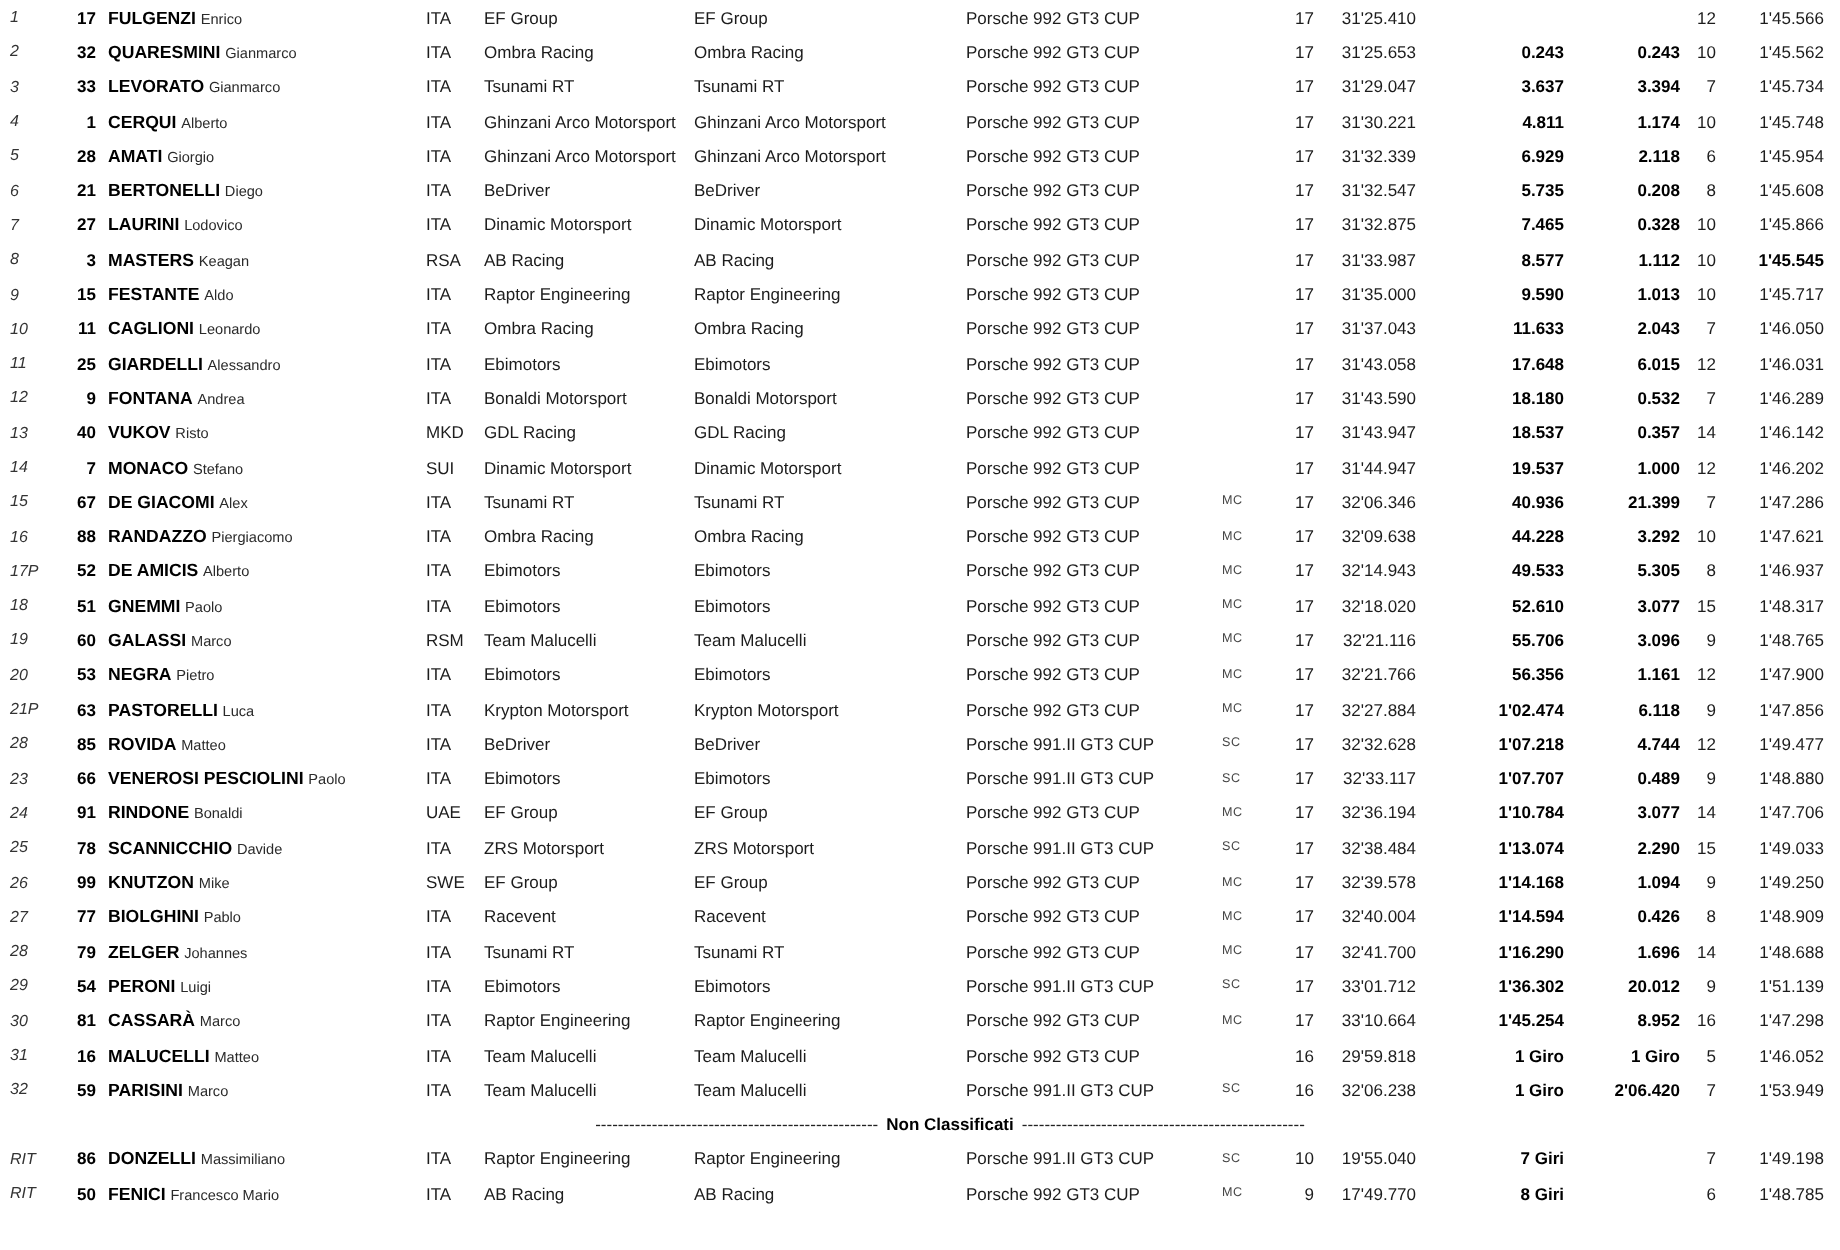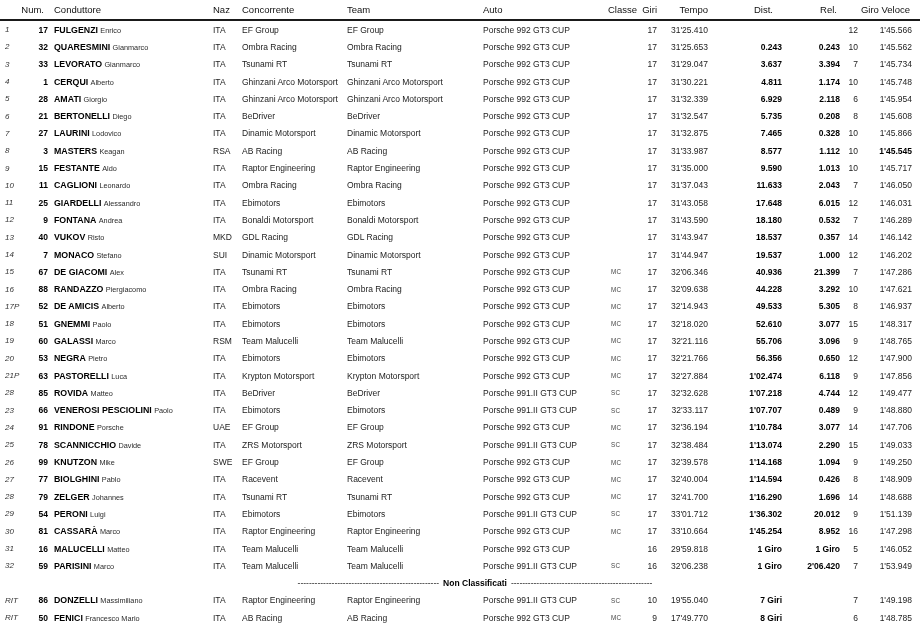--- a/index.html
+++ b/index.html
@@ -48,34 +48,20 @@
              padding-left:242px; padding-right:212px; font-size:8.5px; color:#222;
              white-space:nowrap; overflow:hidden; }
   .sep-row .dash { letter-spacing:0; }
   .sep-row .lbl  { font-weight:bold; color:#000; padding:0 4px; }
 </style>
 </head>
 <body>
 
 <div class="sheet">
 
-  <div class="grid-row hdr">
-    <div class="h h-num">Num.</div>
-    <div class="h h-drv">Conduttore</div>
-    <div class="h">Naz</div>
-    <div class="h">Concorrente</div>
-    <div class="h">Team</div>
-    <div class="h">Auto</div>
-    <div class="h h-cls">Classe</div>
-    <div class="h h-right">Giri</div>
-    <div class="h h-right">Tempo</div>
-    <div class="h h-dist">Dist.</div>
-    <div class="h h-rel">Rel.</div>
-    <div class="h h-fl">Giro Veloce</div>
-  </div>
 
   <div id="tbody">
   <div class="grid-row">
     <div class="c pos">1</div>
     <div class="c num">17</div>
     <div class="c drv"><span class="sur">FULGENZI</span> <span class="fn">Enrico</span></div>
     <div class="c naz">ITA</div>
     <div class="c ent">EF Group</div>
     <div class="c team">EF Group</div>
     <div class="c auto">Porsche 992 GT3 CUP</div>
@@ -399,21 +385,21 @@
     <div class="c num">53</div>
     <div class="c drv"><span class="sur">NEGRA</span> <span class="fn">Pietro</span></div>
     <div class="c naz">ITA</div>
     <div class="c ent">Ebimotors</div>
     <div class="c team">Ebimotors</div>
     <div class="c auto">Porsche 992 GT3 CUP</div>
     <div class="c cls">MC</div>
     <div class="c giri">17</div>
     <div class="c tempo">32'21.766</div>
     <div class="c dist">56.356</div>
-    <div class="c rel">0.650</div>
+    <div class="c rel">1.161</div>
     <div class="c flg">12</div>
     <div class="c flt">1'47.900</div>
   </div>
 
   <div class="grid-row">
     <div class="c pos">21P</div>
     <div class="c num">63</div>
     <div class="c drv"><span class="sur">PASTORELLI</span> <span class="fn">Luca</span></div>
     <div class="c naz">ITA</div>
     <div class="c ent">Krypton Motorsport</div>
@@ -458,21 +444,21 @@
     <div class="c tempo">32'33.117</div>
     <div class="c dist">1'07.707</div>
     <div class="c rel">0.489</div>
     <div class="c flg">9</div>
     <div class="c flt">1'48.880</div>
   </div>
 
   <div class="grid-row">
     <div class="c pos">24</div>
     <div class="c num">91</div>
-    <div class="c drv"><span class="sur">RINDONE</span> <span class="fn">Porsche</span></div>
+    <div class="c drv"><span class="sur">RINDONE</span> <span class="fn">Bonaldi</span></div>
     <div class="c naz">UAE</div>
     <div class="c ent">EF Group</div>
     <div class="c team">EF Group</div>
     <div class="c auto">Porsche 992 GT3 CUP</div>
     <div class="c cls">MC</div>
     <div class="c giri">17</div>
     <div class="c tempo">32'36.194</div>
     <div class="c dist">1'10.784</div>
     <div class="c rel">3.077</div>
     <div class="c flg">14</div>

